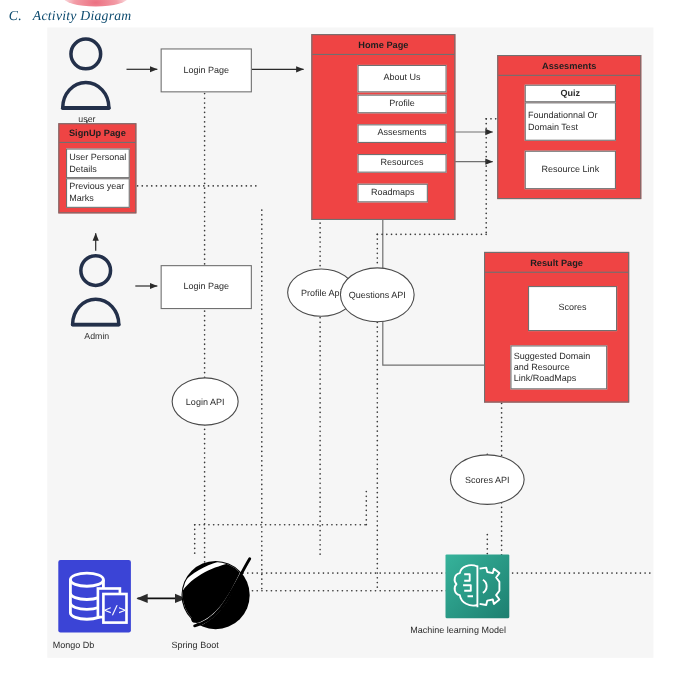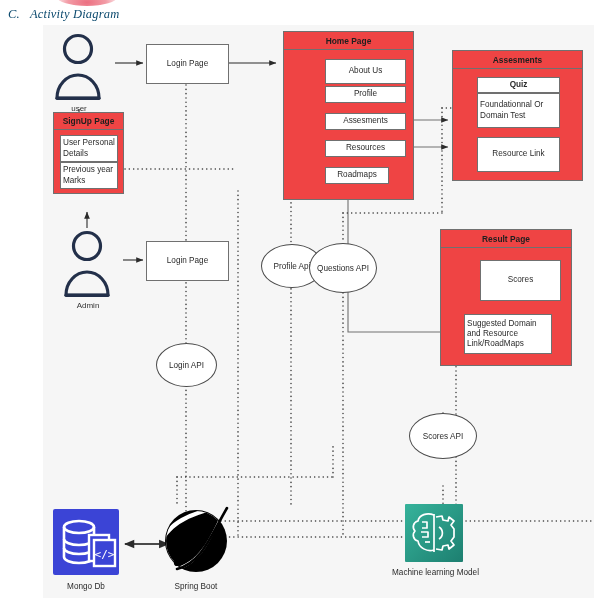--- a/index.html
+++ b/index.html
@@ -109,21 +109,21 @@
     position: absolute;
     font-size: 8px;
     color: #333333;
     text-align: center;
     white-space: nowrap;
   }
   .icon-label {
     position: absolute;
     font-size: 8.2px;
     color: #2b2b2b;
-    text-align: center;
+    text-align: left;
     white-space: nowrap;
   }
   svg.overlay {
     position: absolute;
     left: 0; top: 0;
     width: 551px;
     height: 573px;
     overflow: visible;
     pointer-events: none;
   }

